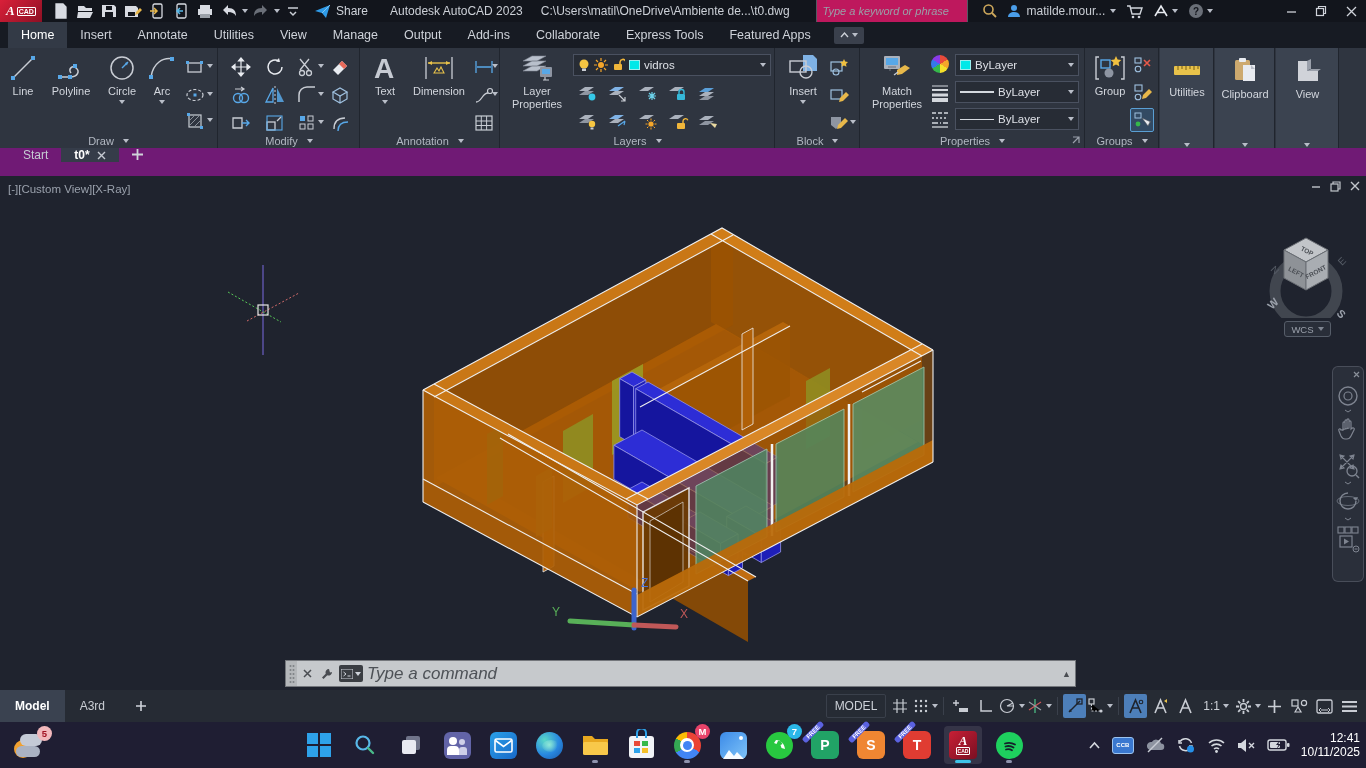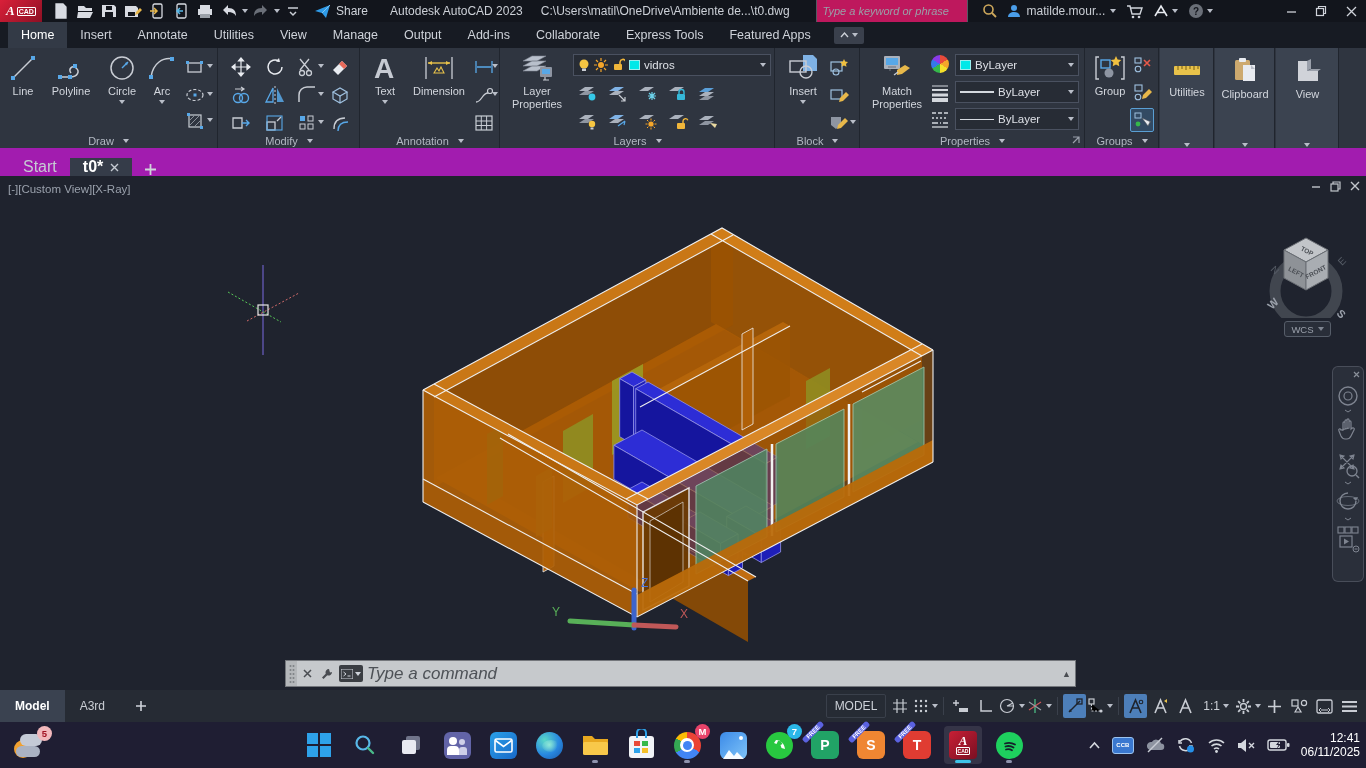--- a/index.html
+++ b/index.html
@@ -33,21 +33,21 @@
   .panel{position:absolute;top:0;height:100px;border-right:1px solid #20252e}
   .panel.lite{background:#3b4350}
   .plabel{position:absolute;bottom:1px;left:0;right:0;display:flex;justify-content:center;align-items:center;gap:9px;font-size:11px;color:#b2b8c2}
   .bigbtn{position:absolute;top:5px;display:flex;flex-direction:column;align-items:center;gap:2px;font-size:11px;color:#d2d6dd;text-align:center;line-height:1.15}
   .sbtn{position:absolute;width:22px;height:22px;display:flex;align-items:center;justify-content:center}
   .ddrop{position:absolute;height:22px;background:#272c35;border:1px solid #4a5160;display:flex;align-items:center;gap:4px;padding:9px 4px;font-size:11.5px;color:#dde0e6}
   .ddrop .chv{margin-left:auto}
   .swatch{width:11px;height:10px;background:#00e8e8;border:1px solid #9ee;display:inline-block}
   .lwline{width:44px;border-top:2px solid #d4d8de;display:inline-block}
   
-  #filetabs{position:absolute;left:0;top:148px;width:1366px;height:28px;background:#a21caf;display:flex;align-items:flex-end;padding-left:10px;font-size:16px}
+  #filetabs{position:absolute;left:0;top:148px;width:1366px;height:28px;background:#701a75;display:flex;align-items:flex-start;padding-left:10px;font-size:12px}
   .ftab{display:flex;align-items:center;padding:0 13px;gap:7px;color:#c6cbd3}
   .ftab.active{background:#353c49;color:#fff;font-weight:bold}
   .fplus{display:flex;align-items:center;padding:0 12px}
   
   #viewport{position:absolute;left:0;top:176px;width:1366px;height:514px;background:#1f232e}
   #vplabel{position:absolute;left:8px;top:7px;font-size:11.5px;color:#9aa1ac}
   #vpctl{position:absolute;right:6px;top:5px;display:flex;gap:9px}
   #navbar{position:absolute;right:2px;top:190px;width:32px;height:216px;background:rgba(72,78,90,.28);border:1px solid rgba(130,136,148,.35);border-radius:6px;display:flex;flex-direction:column;align-items:center;padding-top:2px;gap:2px}
   #wcsbtn{position:absolute;left:1284px;top:145px;width:47px;height:16px;background:rgba(44,49,60,.8);border:1px solid #565d69;border-radius:3px;display:flex;align-items:center;justify-content:center;gap:4px;font-size:9.5px;color:#9aa0ab}
   
@@ -1114,16 +1114,16 @@
         <path d="M12 5l5 5M17 5l-5 5" stroke="#d4d8de" stroke-width="1.4"></path>
       </svg>
     <svg width="23" height="14" viewBox="0 0 23 14">
         <rect x="1" y="2" width="18" height="10" rx="2" fill="none" stroke="#d4d8de" stroke-width="1.4"></rect>
         <rect x="20" y="5" width="2.5" height="4" rx="1" fill="#d4d8de"></rect>
         <rect x="3" y="4" width="10" height="6" rx="1" fill="#d4d8de"></rect>
         <path d="M12 3l-3 4h2.5l-2 4 4.5-5h-2.5z" fill="#1f1e33"></path>
       </svg>
     <div id="clock">
       <div>12:41</div>
-      <div>06/11/2025</div>
+      <div>10/11/2025</div>
     </div>
   </div>
 </div>
 
 </body></html>

